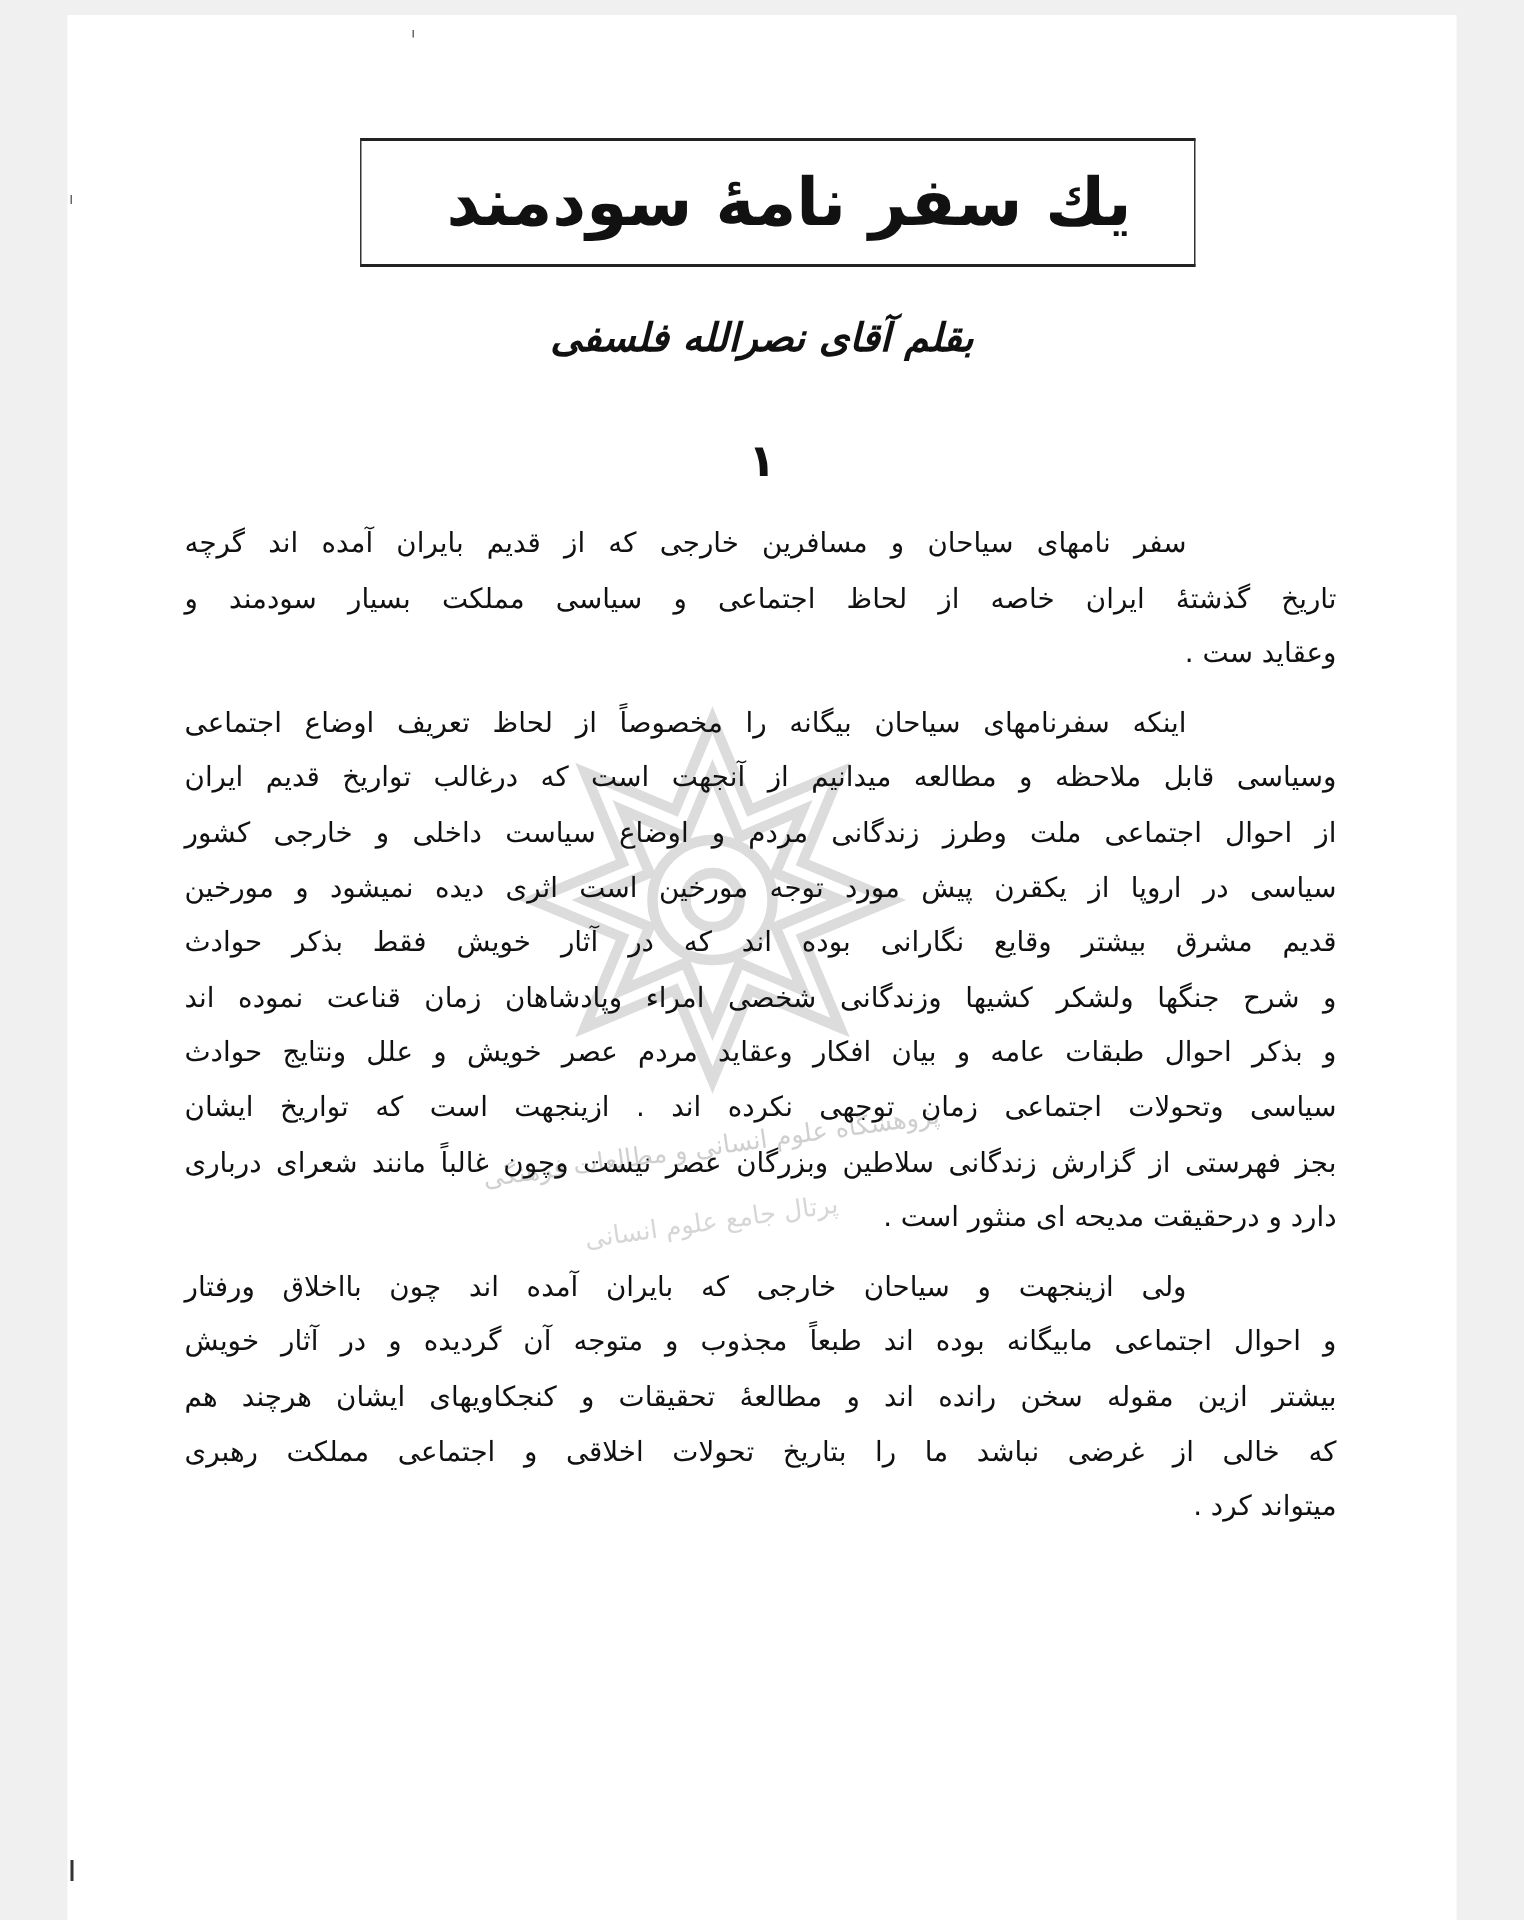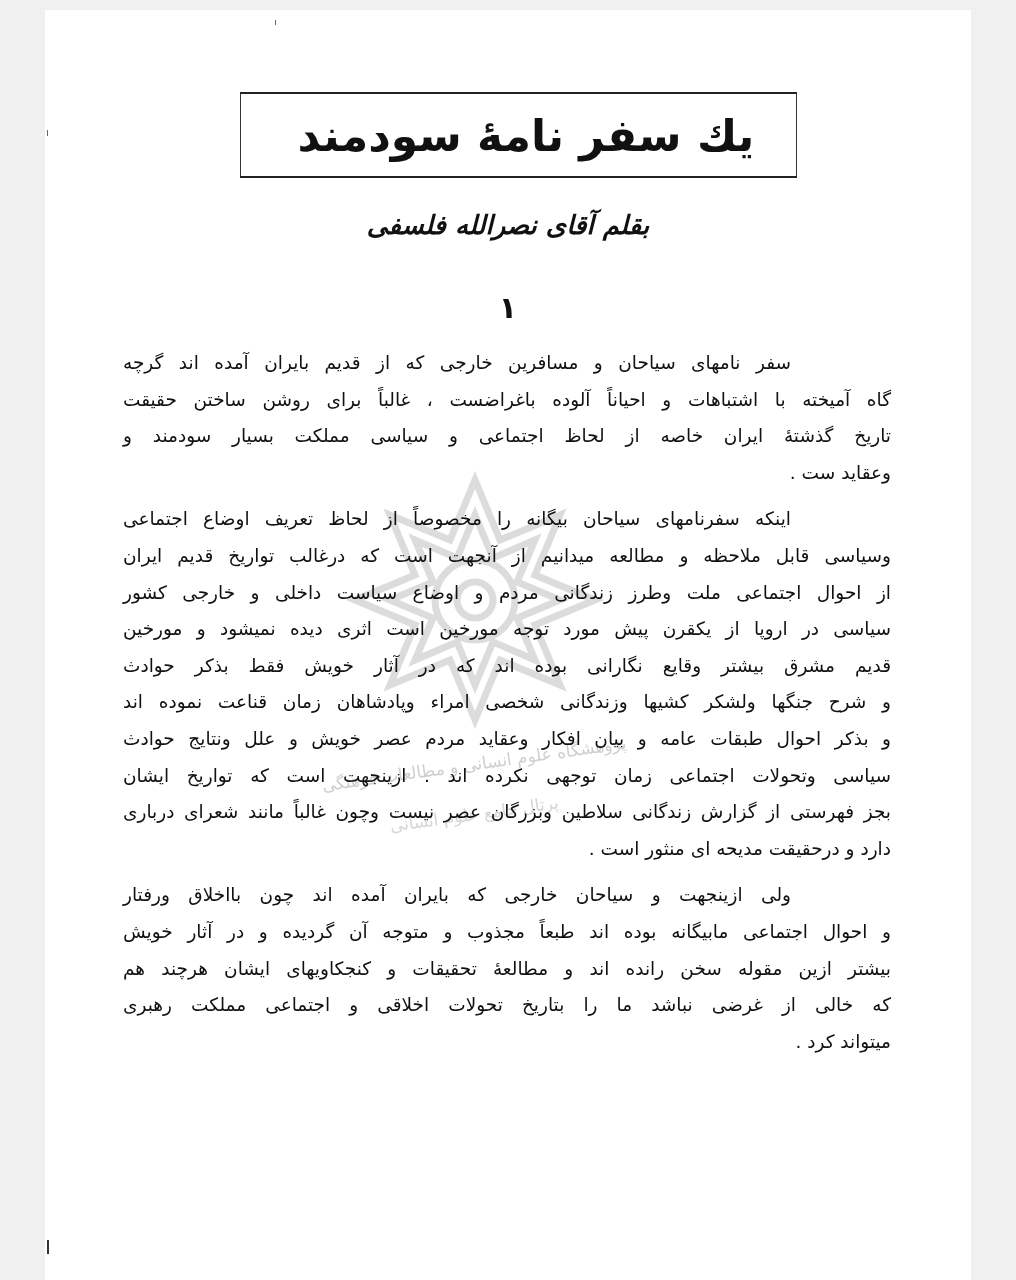--- a/index.html
+++ b/index.html
@@ -133,21 +133,20 @@
     <h1 class="title">یك سفر نامهٔ سودمند</h1>
   </div>
 
   <div class="byline">بقلم آقای نصرالله فلسفی</div>
 
   <div class="section-number">۱</div>
 
   <div class="body">
     <p class="para">
       <span class="line first">سفر نامهای سیاحان و مسافرین خارجی که از قدیم بایران آمده اند گرچه</span>
-      <span class="line">گاه آمیخته با اشتباهات و احیاناً آلوده باغراضست ، غالباً برای روشن ساختن حقیقت</span>
       <span class="line">تاریخ گذشتهٔ ایران خاصه از لحاظ اجتماعی و سیاسی مملکت بسیار سودمند و</span>
       <span class="line last">وعقاید ست .</span>
     </p>
     <p class="para">
       <span class="line first">اینکه سفرنامهای سیاحان بیگانه را مخصوصاً از لحاظ تعریف اوضاع اجتماعی</span>
       <span class="line">وسیاسی قابل ملاحظه و مطالعه میدانیم از آنجهت است که درغالب تواریخ قدیم ایران</span>
       <span class="line">از احوال اجتماعی ملت وطرز زندگانی مردم و اوضاع سیاست داخلی و خارجی کشور</span>
       <span class="line">سیاسی در اروپا از یکقرن پیش مورد توجه مورخین است اثری دیده نمیشود و مورخین</span>
       <span class="line">قدیم مشرق بیشتر وقایع نگارانی بوده اند که در آثار خویش فقط بذکر حوادث</span>
       <span class="line">و شرح جنگها ولشکر کشیها وزندگانی شخصی امراء وپادشاهان زمان قناعت نموده اند</span>

